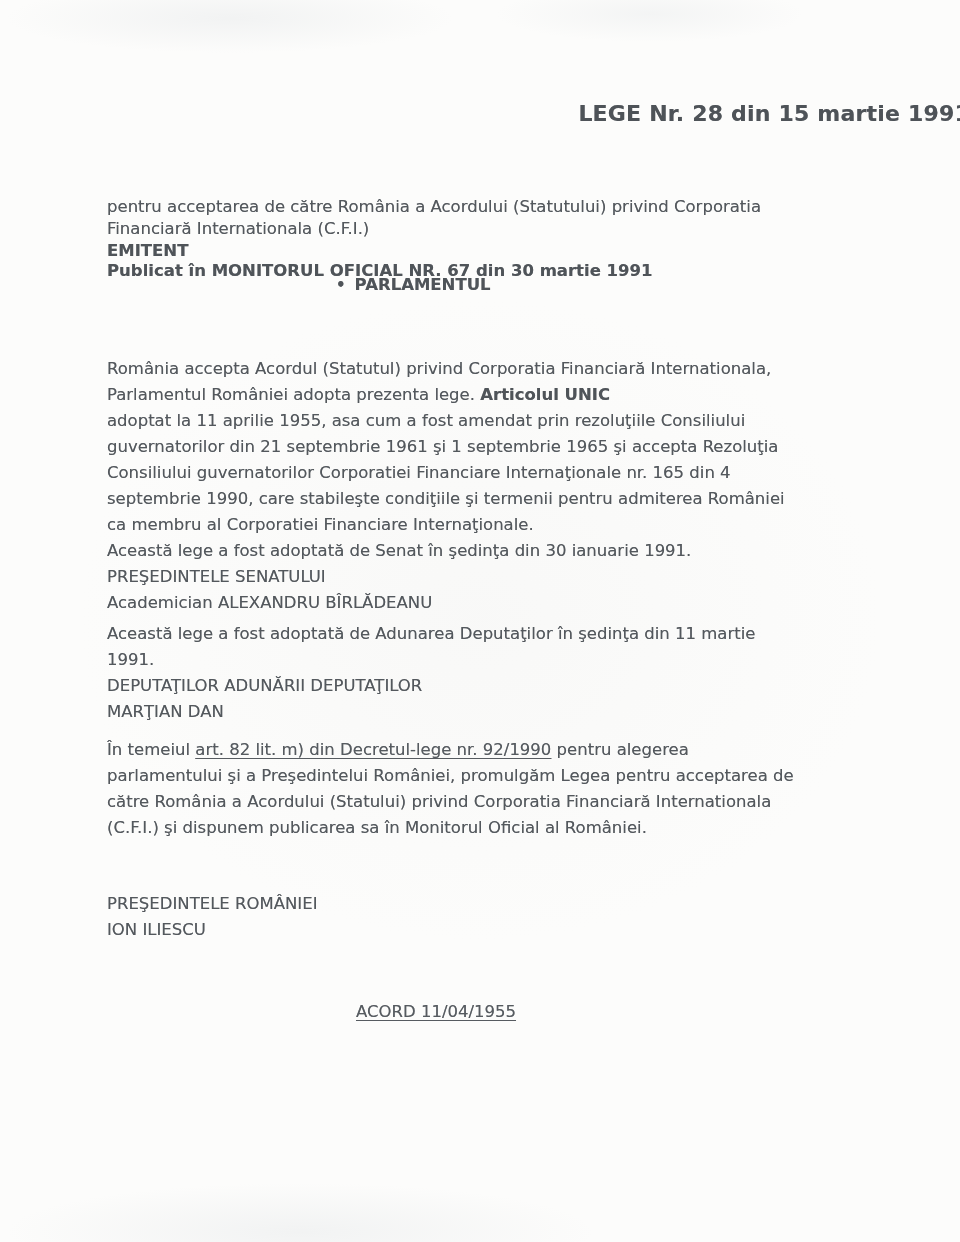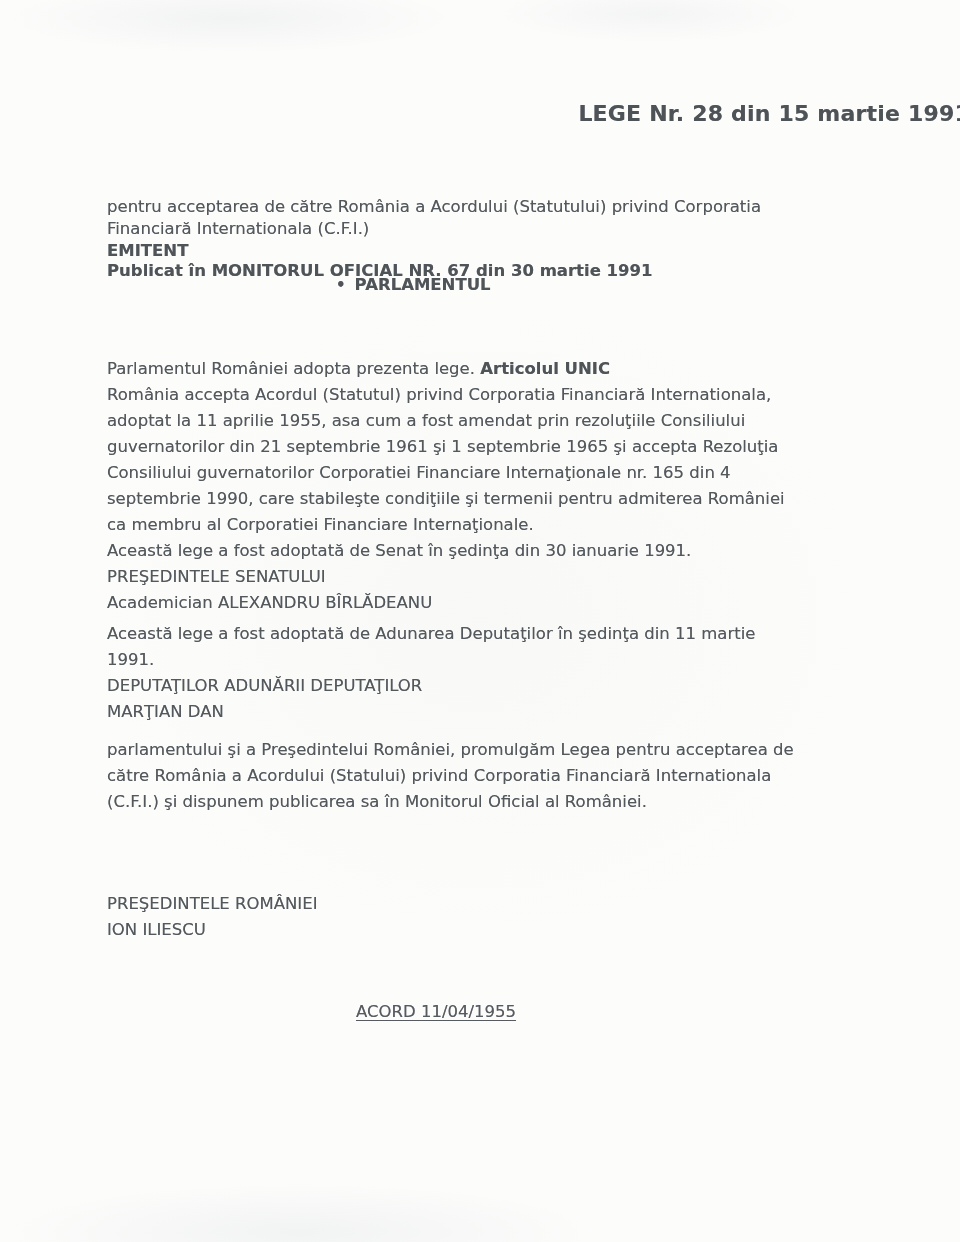--- a/index.html
+++ b/index.html
@@ -83,40 +83,41 @@
     <span class="emitent-label">EMITENT</span>
     <span class="emitent-value"><span class="bullet">•</span><span>PARLAMENTUL</span></span>
   </div>
 
   <div class="publicat-row txt">
     <span>Publicat în</span>
     <span class="publicat-value">MONITORUL OFICIAL NR. 67 din 30 martie 1991</span>
   </div>
 
   <div class="block block-main txt">
+    <div>România accepta Acordul (Statutul) privind Corporatia Financiară Internationala,</div>
     <div><span>Parlamentul României adopta prezenta lege. </span><span class="b">Articolul UNIC</span></div>
-    <div>România accepta Acordul (Statutul) privind Corporatia Financiară Internationala,</div>
     <div>adoptat la 11 aprilie 1955, asa cum a fost amendat prin rezoluţiile Consiliului</div>
     <div>guvernatorilor din 21 septembrie 1961 şi 1 septembrie 1965 şi accepta Rezoluţia</div>
     <div>Consiliului guvernatorilor Corporatiei Financiare Internaţionale nr. 165 din 4</div>
     <div>septembrie 1990, care stabileşte condiţiile şi termenii pentru admiterea României</div>
     <div>ca membru al Corporatiei Financiare Internaţionale.</div>
     <div>Această lege a fost adoptată de Senat în şedinţa din 30 ianuarie 1991.</div>
     <div>PREŞEDINTELE SENATULUI</div>
     <div>Academician ALEXANDRU BÎRLĂDEANU</div>
   </div>
 
   <div class="block block-deputies txt">
     <div>Această lege a fost adoptată de Adunarea Deputaţilor în şedinţa din 11 martie</div>
     <div>1991.</div>
     <div>DEPUTAŢILOR ADUNĂRII DEPUTAŢILOR</div>
     <div>MARŢIAN DAN</div>
   </div>
 
   <div class="block block-promulg txt">
+    <div><span>În temeiul </span><a class="doc-link">art. 82 lit. m) din Decretul-lege nr. 92/1990</a><span> pentru alegerea</span></div>
     <div>parlamentului şi a Preşedintelui României, promulgăm Legea pentru acceptarea de</div>
     <div>către România a Acordului (Statului) privind Corporatia Financiară Internationala</div>
     <div>(C.F.I.) şi dispunem publicarea sa în Monitorul Oficial al României.</div>
   </div>
 
   <div class="block block-president txt">
     <div>PREŞEDINTELE ROMÂNIEI</div>
     <div>ION ILIESCU</div>
   </div>
 

